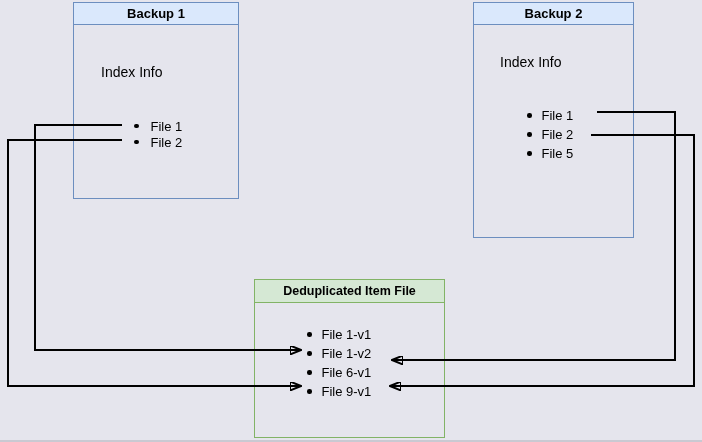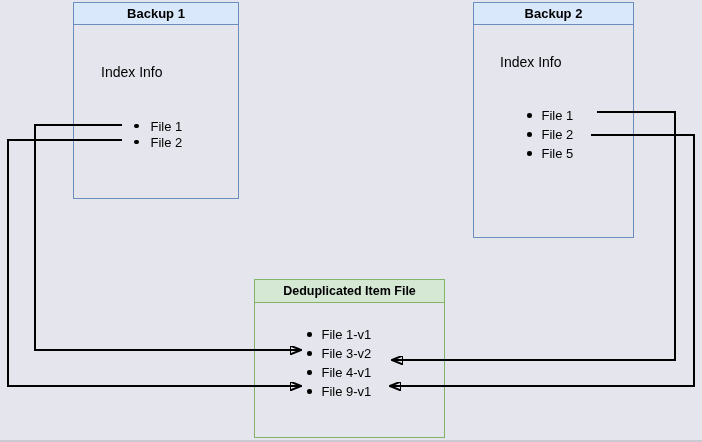--- a/index.html
+++ b/index.html
@@ -137,25 +137,25 @@
 
   <div class="box green" id="dedup">
     <div class="box-header">Deduplicated Item File</div>
     <ul class="file-list">
       <li>
         <span class="dot"></span>
         <span>File 1-v1</span>
       </li>
       <li>
         <span class="dot"></span>
-        <span>File 3-v2</span>
+        <span>File 1-v2</span>
       </li>
       <li>
         <span class="dot"></span>
-        <span>File 4-v1</span>
+        <span>File 6-v1</span>
       </li>
       <li>
         <span class="dot"></span>
         <span>File 9-v1</span>
       </li>
     </ul>
   </div>
 
   <svg class="arrows" viewBox="0 0 702 442">
     <defs>

